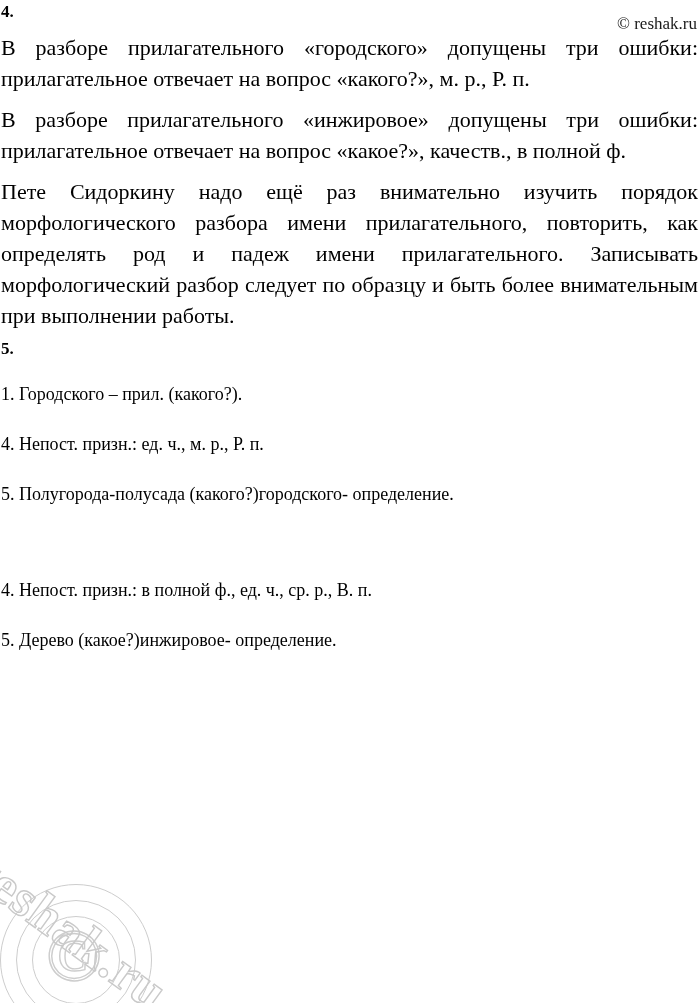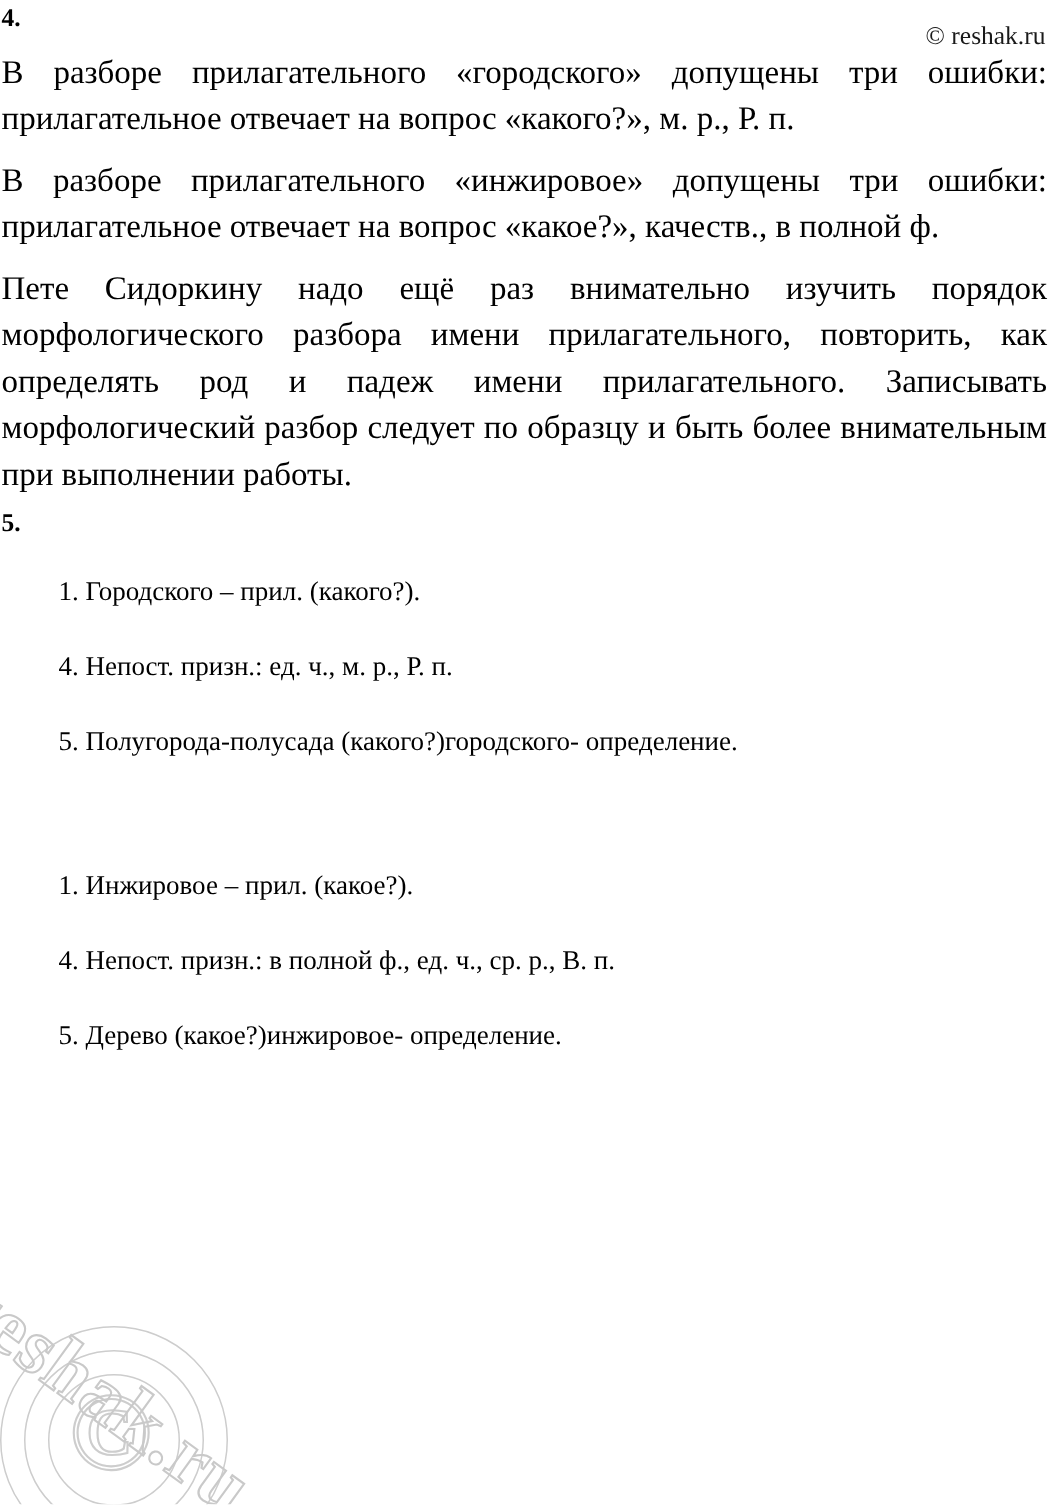--- a/index.html
+++ b/index.html
@@ -96,21 +96,20 @@
     text-align: justify;
     text-justify: inter-word;
     margin: 0;
     padding-top: 10px;
     hyphens: none;
   }
   .para:first-of-type { padding-top: 12px; }
 
   .answer-block {
     padding-top: 12px;
-    margin-left: 38px;
   }
   .answer-item {
     font-size: 18px;
     line-height: 1;
     margin: 0;
     padding: 0;
     height: 50px;
     display: flex;
     align-items: center;
     white-space: nowrap;
@@ -157,21 +156,20 @@
       <div class="answer-item">
         <span>5. Полугорода-полусада (какого?) </span>
           <span class="wavy">городского</span>
           <span> - определение.</span>
       </div>
     </div>
 
     <div class="block-gap"></div>
 
     <div class="answer-block" style="padding-top:0;">
-      <div class="answer-item">1. Инжировое – прил. (какое?).</div>
       <div class="answer-item">4. Непост. призн.: в полной ф., ед. ч., ср. р., В. п.</div>
       <div class="answer-item">
         <span>5. Дерево (какое?) </span>
           <span class="wavy">инжировое</span>
           <span> - определение.</span>
       </div>
     </div>
 
   </div>
 </div>

